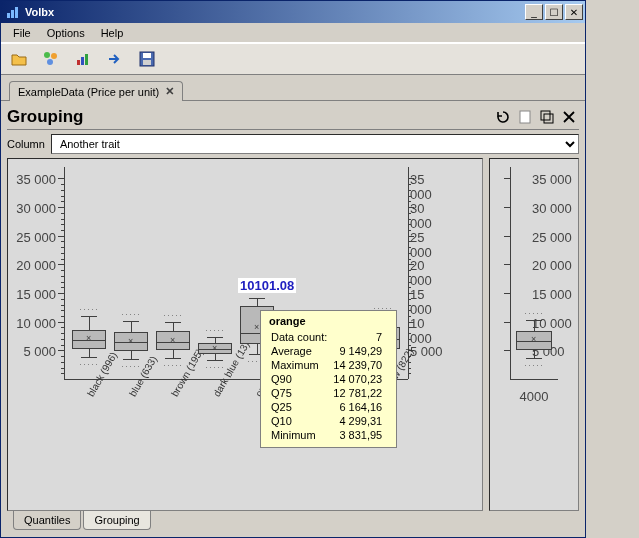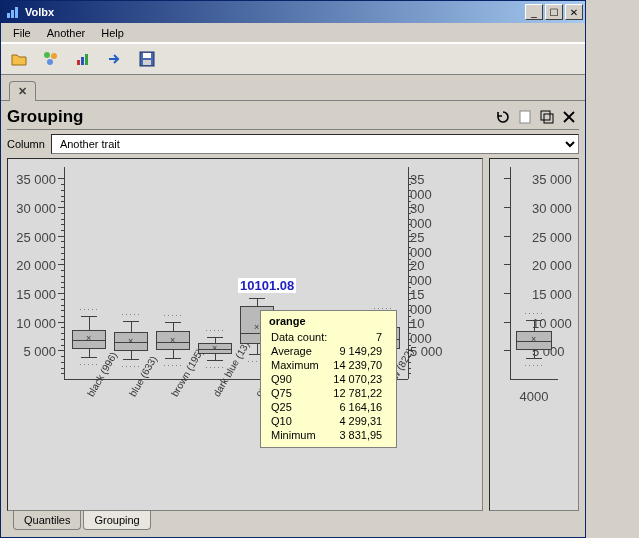--- a/index.html
+++ b/index.html
@@ -61,21 +61,21 @@
     <span class="title">Volbx</span>
     <div class="winbtns">
       <div class="winbtn">_</div>
       <div class="winbtn">☐</div>
       <div class="winbtn">✕</div>
     </div>
   </div>
 
   <div class="menubar">
     <div class="mitem">File</div>
-    <div class="mitem">Another</div>
+    <div class="mitem">Options</div>
     <div class="mitem">Help</div>
   </div>
 
   <div class="toolbar">
     <div class="toolbtn">
         <svg width="18" height="18">
           <path d="M2 5h5l2 2h7v8H2z" fill="#f4c04a" stroke="#9a6b14"></path>
         </svg>
       </div>
     <div class="toolbtn">
@@ -101,20 +101,21 @@
         <svg width="18" height="18">
           <rect x="2" y="2" width="14" height="14" fill="#4a6ab0" stroke="#20306a"></rect>
           <rect x="5" y="3" width="8" height="5" fill="#fff"></rect>
           <rect x="5" y="10" width="8" height="5" fill="#d0d0d0"></rect>
         </svg>
       </div>
   </div>
 
   <div class="tabrow">
     <div class="doctab">
+      <span>ExampleData (Price per unit)</span>
       <span class="x">✕</span>
     </div>
   </div>
 
   <div class="panel">
     <div class="grouphdr">
       <span class="gtitle">Grouping</span>
       <span class="iconbtn">
           <svg width="16" height="16">
             <path d="M8 3a5 5 0 1 1-4.9 4" fill="none" stroke="#000" stroke-width="1.6"></path>

